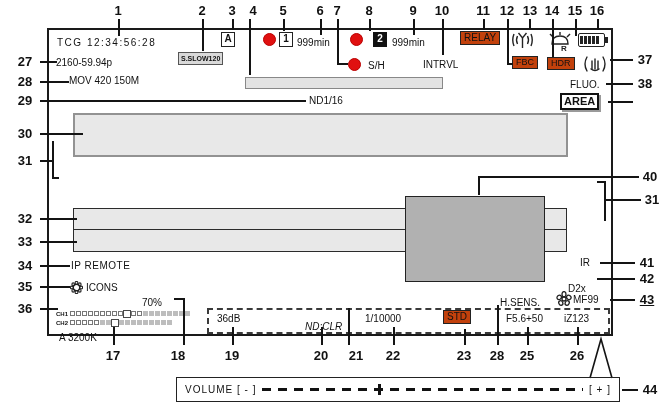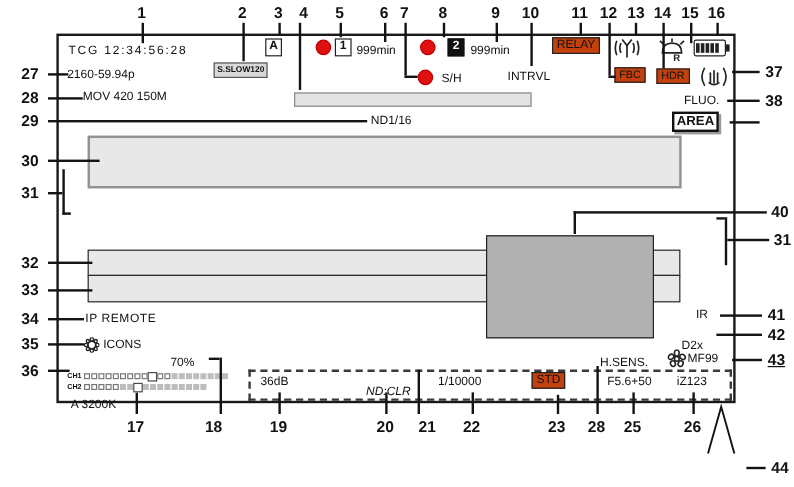--- a/index.html
+++ b/index.html
@@ -220,20 +220,28 @@
       <ellipse cx="5.8" cy="12" rx="2" ry="2.4" transform="rotate(-25 5.8 12)"></ellipse>
       <ellipse cx="12.2" cy="12" rx="2" ry="2.4" transform="rotate(25 12.2 12)"></ellipse>
     </g>
   </svg>
   <div class="t" style="left:573px;top:294px;">MF99</div>
 
   <svg class="icon" style="left:585px;top:336px;" width="32" height="44" viewBox="0 0 32 44">
     <polyline points="5,42 16,3 27,42" fill="none" stroke="#141414" stroke-width="1.6"></polyline>
   </svg>
 
+  <div class="volume">
+    <span>VOLUME [ - ]</span>
+    <span class="vdash">
+      <span class="dl"></span>
+        <span class="tick"></span>
+    </span>
+    <span>[ + ]</span>
+  </div>
 
   <div id="gen">
       <div class="callout" style="left: 118px; top: 11px;">1</div>
       <div class="callout" style="left: 202px; top: 11px;">2</div>
       <div class="callout" style="left: 232px; top: 11px;">3</div>
       <div class="callout" style="left: 253px; top: 11px;">4</div>
       <div class="callout" style="left: 283px; top: 11px;">5</div>
       <div class="callout" style="left: 320px; top: 11px;">6</div>
       <div class="callout" style="left: 337px; top: 11px;">7</div>
       <div class="callout" style="left: 369px; top: 11px;">8</div>

